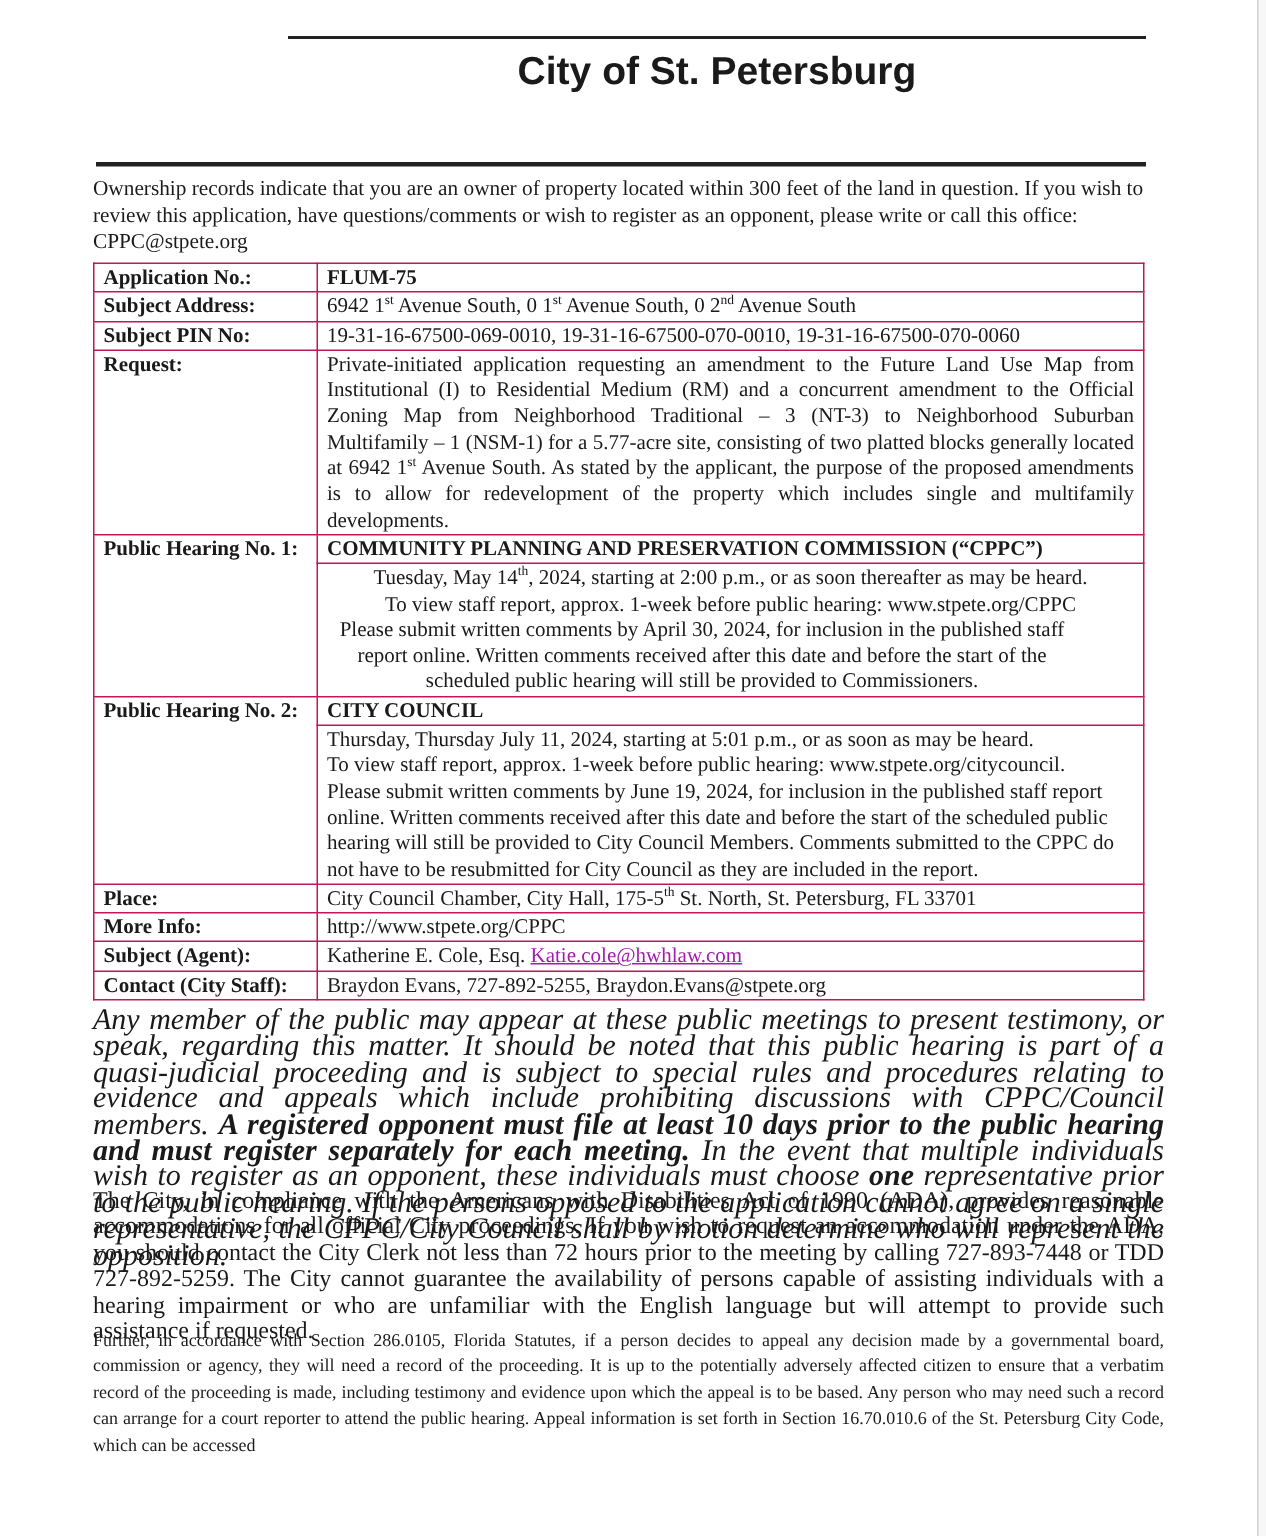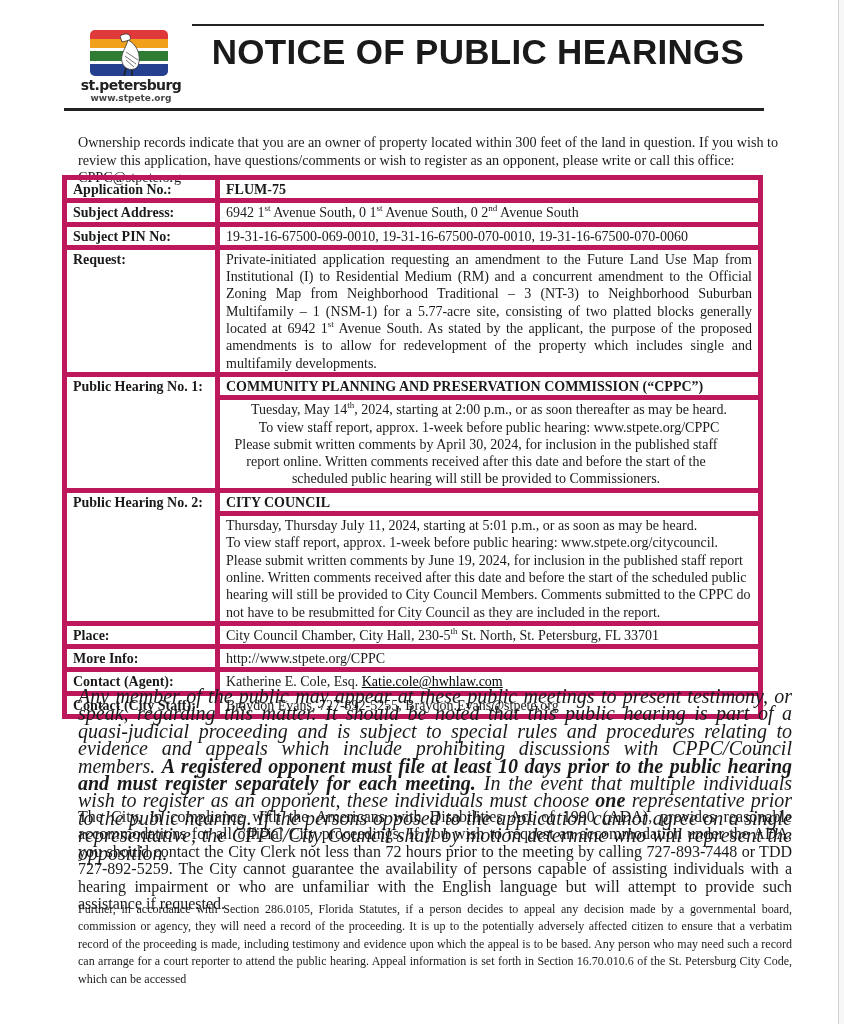--- a/index.html
+++ b/index.html
@@ -22,59 +22,41 @@
     .logo-name { position: absolute; left: 0; top: 50px; width: 106px; text-align: center; font-family: "DejaVu Sans", sans-serif; font-weight: bold; font-size: 14px; letter-spacing: -0.6px; color: #222; line-height: 14px; }
     .logo-url { position: absolute; left: 0; top: 65px; width: 106px; text-align: center; font-family: "DejaVu Sans", sans-serif; font-weight: bold; font-size: 9px; color: #444; line-height: 10px; }
 
     .title-block { position: absolute; left: 134px; top: 8px; width: 560px; text-align: center; font-family: "Liberation Sans", sans-serif; font-weight: bold; color: #1a1a1a; }
     .title-block .city { font-size: 26px; line-height: 30px; }
     .title-block .notice { font-size: 35px; line-height: 40px; letter-spacing: 0.3px; }
 
     .intro { position: absolute; top: 118px; left: 62px; width: 712px; font-size: 14.2px; line-height: 17.5px; }
 
     table.info { position: absolute; top: 175px; left: 62px; width: 701px; border-collapse: collapse; font-size: 14px; line-height: 17.3px; }
-    table.info td { border: 5px solid #be185d; padding: 1px 6px 0 6px; vertical-align: top; }
+    table.info td { border: 1px solid #be185d; padding: 1px 6px 0 6px; vertical-align: top; }
     table.info td.lbl { width: 136px; font-weight: bold; white-space: nowrap; }
     table.info td.val { text-align: justify; margin-top: 32px; }
     table.info td.bold { font-weight: bold; }
     table.info sup { font-size: 9px; line-height: 0; }
-    .link { color: #000000; text-decoration: underline; }
+    .link { color: #a21caf; text-decoration: underline; }
 
     .legal { position: absolute; top: 672px; left: 62px; width: 714px; font-size: 20px; line-height: 17.4px; font-style: italic; text-align: justify; }
     .ada { position: absolute; top: 792px; left: 62px; width: 714px; font-size: 16px; line-height: 17.4px; text-align: justify; }
     .appeal { position: absolute; top: 885px; left: 62px; width: 714px; font-size: 12px; line-height: 17.4px; text-align: justify; }
-    p { margin: 16px; }
+    p { margin: 0; }
   </style>
 </head>
 <body>
 
 <div class="right-edge"></div>
 
 <div class="header">
   <div class="rule-top"></div>
-  <div class="logo">
-    <div class="logo-flag">
-      <div class="band b1"></div>
-      <div class="band b2"></div>
-      <div class="band b3"></div>
-      <div class="band b4"></div>
-      <div class="band b5"></div>
-      <div class="band b6"></div>
-    </div>
-    <svg class="logo-bird" viewBox="0 0 40 44">
-      <path d="M8 4 C14 0, 20 2, 18 8 L10 10 Z" fill="#fff" stroke="#333" stroke-width="0.8"></path>
-      <path d="M16 8 C24 12, 30 22, 26 34 C22 40, 12 38, 10 30 C8 22, 14 16, 16 8 Z" fill="#fff" stroke="#333" stroke-width="0.8"></path>
-      <path d="M14 20 L26 28 M13 24 L24 32 M14 28 L22 35" stroke="#555" stroke-width="0.8"></path>
-      <path d="M14 36 L12 44 M20 38 L20 44" stroke="#222" stroke-width="1.6"></path>
-    </svg>
-    <div class="logo-name">st.petersburg</div>
-    <div class="logo-url">www.stpete.org</div>
-  </div>
   <div class="title-block">
-    <div class="notice">NOTICE OF PUBLIC HEARINGS</div>
+    <div class="city">City of St. Petersburg</div>
   </div>
   <div class="rule-bottom"></div>
 </div>
 
 <p class="intro">Ownership records indicate that you are an owner of property located within 300 feet of the land in question.  If you wish to review this application, have questions/comments or wish to register as an opponent, please write or call this office: CPPC@stpete.org</p>
 
 <table class="info">
   <tbody>
       <tr>
     <td class="lbl">Application No.:</td>
@@ -109,28 +91,28 @@
   </tr>
   <tr>
     <td class="val" style="text-align:left">
       <div>Thursday, Thursday July 11, 2024, starting at 5:01 p.m., or as soon as may be heard.</div>
       <div>To view staff report, approx. 1-week before public hearing: www.stpete.org/citycouncil.</div>
       <div>Please submit written comments by June 19, 2024, for inclusion in the published staff report online. Written comments received after this date and before the start of the scheduled public hearing will still be provided to City Council Members. Comments submitted to the CPPC do not have to be resubmitted for City Council as they are included in the report.</div>
     </td>
   </tr>
   <tr>
     <td class="lbl">Place:</td>
-    <td class="val"><span>City Council Chamber, City Hall, 230-5</span><sup>th</sup><span> St. North, St. Petersburg, FL 33701</span></td>
+    <td class="val"><span>City Council Chamber, City Hall, 175-5</span><sup>th</sup><span> St. North, St. Petersburg, FL 33701</span></td>
   </tr>
   <tr>
     <td class="lbl">More Info:</td>
     <td class="val">http://www.stpete.org/CPPC</td>
   </tr>
   <tr>
-    <td class="lbl">Contact (Agent):</td>
+    <td class="lbl">Subject (Agent):</td>
     <td class="val"><span>Katherine E. Cole, Esq.</span> <span class="link">Katie.cole@hwhlaw.com</span></td>
   </tr>
   <tr>
     <td class="lbl">Contact (City Staff):</td>
     <td class="val">Braydon Evans, 727-892-5255, Braydon.Evans@stpete.org</td>
   </tr>
 </tbody>
   </table>
 
 <p class="legal"><span>Any member of the public may appear at these public meetings to present testimony, or speak, regarding this matter.  It should be noted that this public hearing is part of a quasi-judicial proceeding and is subject to special rules and procedures relating to evidence and appeals which include prohibiting discussions with CPPC/Council members. </span><b>A registered opponent must file at least 10 days prior to the public hearing and must register separately for each meeting.</b><span> In the event that multiple individuals wish to register as an opponent, these individuals must choose </span><b>one</b><span> representative prior to the public hearing. If the persons opposed to the application cannot agree on a single representative, the CPPC/City Council shall by motion determine who will represent the opposition.</span></p>

